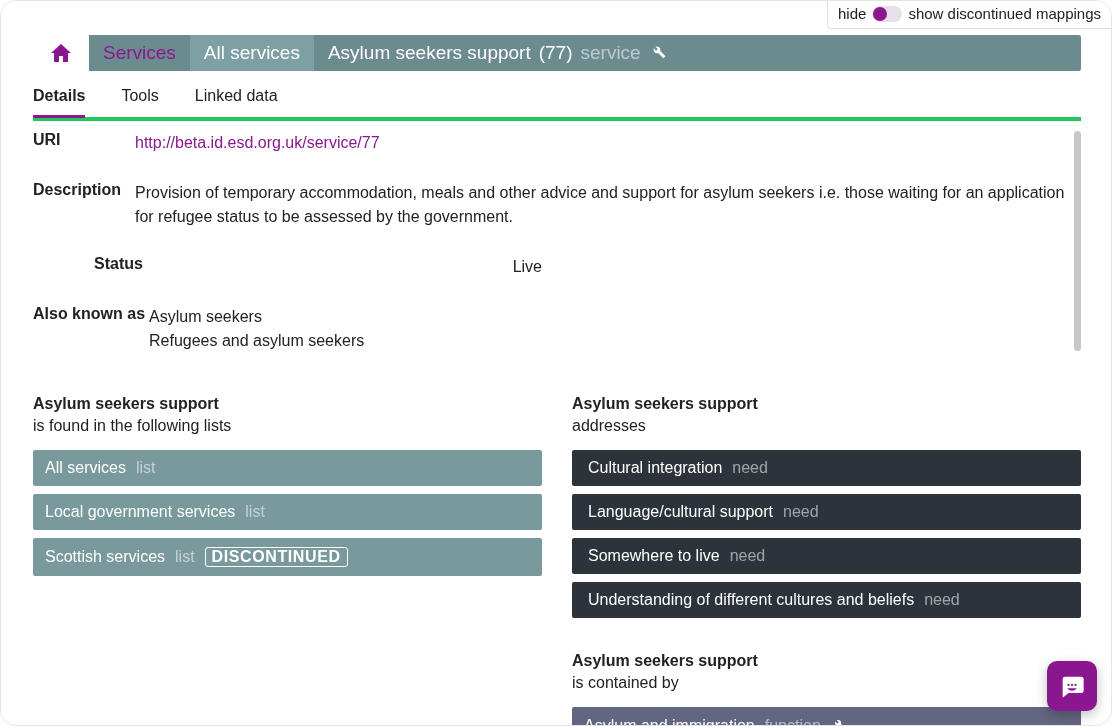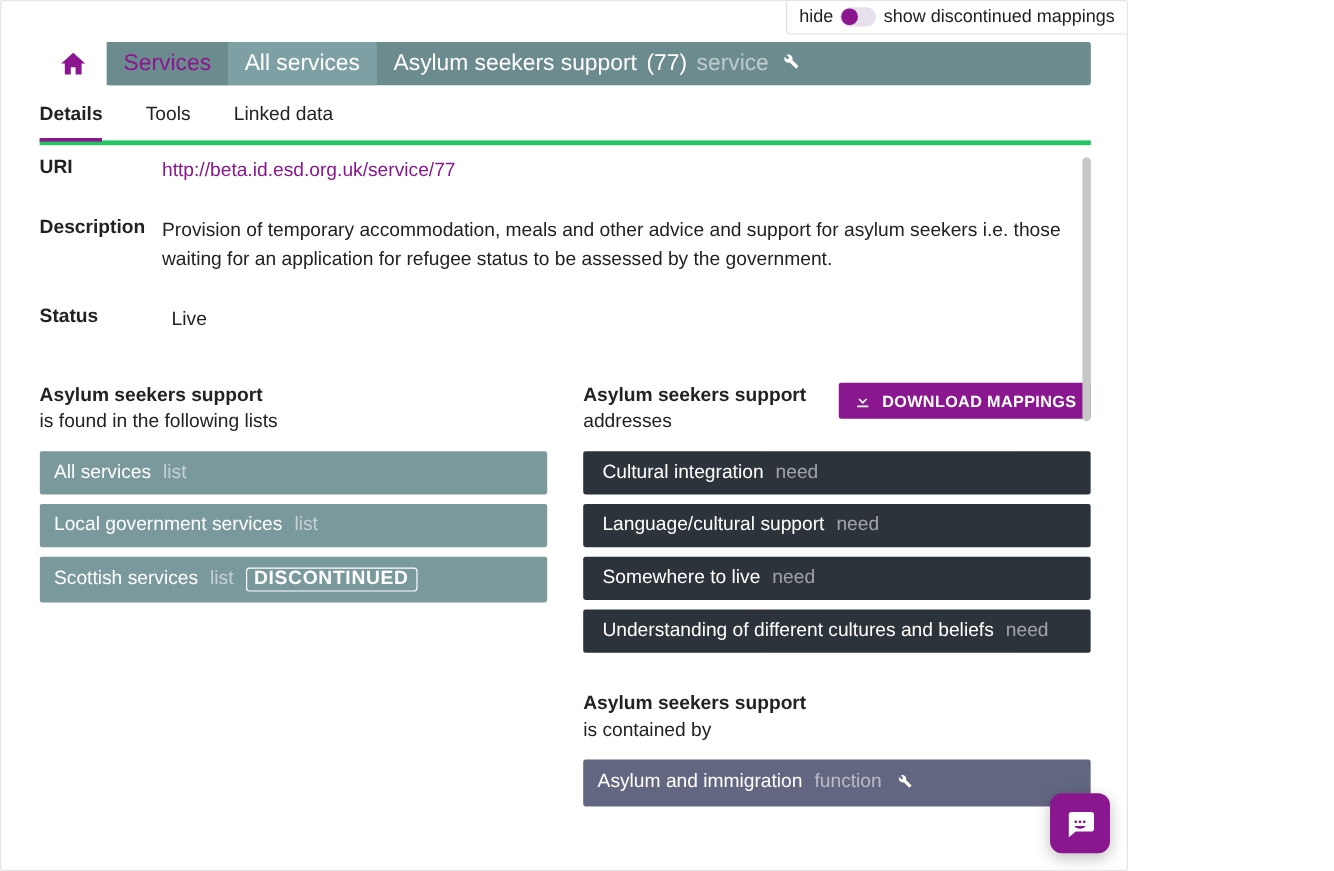--- a/index.html
+++ b/index.html
@@ -1,17 +1,17 @@
 <!DOCTYPE html>
 <html><head>
 <meta charset="utf-8">
 <style>
   * { box-sizing: border-box; margin: 0; padding: 0; }
   html, body { width: 1112px; height: 726px; font-family: -apple-system, BlinkMacSystemFont, "Segoe UI", Helvetica, Arial, sans-serif; background: #fff; color: #222; overflow: hidden; }
-  .page { position: relative; width: 940px; height: 726px; border: 1px solid #e5e5e5; border-radius: 2px; overflow: hidden; }
+  .page { position: relative; width: 1112px; height: 726px; border: 1px solid #e5e5e5; border-radius: 16px; overflow: hidden; }
 
   
   .top-bar { position: absolute; top: 0; right: 0; border: 1px solid #e0e0e0; border-top: none; border-right: none; border-radius: 0 0 0 4px; padding: 4px 10px 6px 10px; display: flex; align-items: center; gap: 6px; font-size: 15px; color: #222; background: #fff; }
   .switch { width: 30px; height: 16px; background: #e7e0ea; border-radius: 10px; position: relative; display: inline-block; }
   .switch .knob { position: absolute; left: 1px; top: 1px; width: 14px; height: 14px; background: #8a178f; border-radius: 50%; }
 
   
   .crumbs { position: absolute; top: 34px; left: 32px; right: 30px; height: 36px; display: flex; align-items: stretch; }
   .home { width: 56px; display: flex; align-items: center; justify-content: center; }
   .home svg { width: 24px; height: 24px; fill: #8a178f; }
@@ -34,21 +34,21 @@
   .scrollbar { position: absolute; top: 130px; right: 30px; width: 7px; height: 220px; background: #c7c7c7; border-radius: 4px; }
 
   
   .field-grid { display: grid; grid-template-columns: 102px 1fr; column-gap: 0; row-gap: 26px; margin-bottom: 26px; }
   .field-label { font-weight: 700; font-size: 16px; color: #222; }
   .field-value { font-size: 16px; color: #222; line-height: 1.5; }
   .link { color: #8a178f; text-decoration: none; }
 
   .two-col-row { display: grid; grid-template-columns: 1fr 1fr; gap: 30px; }
   .sub-grid { display: grid; grid-template-columns: 102px 1fr; gap: 0; }
-  .sub-grid2 { display: grid; grid-template-columns: 110px 1fr; gap: 0; }
+  .sub-grid2 { display: grid; grid-template-columns: 110px 1fr; gap: 0; text-align: right; }
 
   .aka-list { font-size: 16px; line-height: 1.5; }
 
   
   .columns { display: grid; grid-template-columns: 1fr 1fr; gap: 30px; margin-top: 40px; }
   .col-header { font-size: 16px; margin-bottom: 12px; line-height: 1.4; }
   .col-header .title { font-weight: 700; }
   .col-header .sub { display: block; color: #222; }
   .right-head { display: flex; justify-content: space-between; align-items: flex-start; }
 
@@ -119,20 +119,27 @@
       <div class="field-value">Provision of temporary accommodation, meals and other advice and support for asylum seekers i.e. those waiting for an application for refugee status to be assessed by the government.</div>
     </div>
 
     <div class="two-col-row" style="margin-bottom:26px;">
       <div class="sub-grid2">
         <div class="field-label">Status</div>
         <div class="field-value">Live</div>
       </div>
     </div>
 
+    <div style="display:grid; grid-template-columns:116px 1fr; gap:0;">
+      <div class="field-label">Also known as</div>
+      <div class="aka-list">
+        <div>Asylum seekers</div>
+        <div>Refugees and asylum seekers</div>
+      </div>
+    </div>
 
     <div class="columns">
 
       <div>
         <div class="col-header">
           <span class="title">Asylum seekers support</span>
           <span class="sub">is found in the following lists</span>
         </div>
         <div class="bars">
           <div class="bar teal">
@@ -149,26 +156,20 @@
             <span class="disc-badge">DISCONTINUED</span>
           </div>
         </div>
       </div>
 
       <div>
         <div class="right-head">
           <div class="col-header">
             <span class="title">Asylum seekers support</span>
             <span class="sub">addresses</span>
-          </div>
-          <div class="dl-btn">
-            <svg viewBox="0 0 24 24">
-                <path d="M12 3v10l4-4 1.4 1.4L12 16 6.6 10.4 8 9l4 4V3h0zM5 18h14v2H5z"></path>
-              </svg>
-            <span>DOWNLOAD MAPPINGS</span>
           </div>
         </div>
         <div class="bars">
           <div class="bar dark">
             <span>Cultural integration</span>
             <span class="tag">need</span>
           </div>
           <div class="bar dark">
             <span>Language/cultural support</span>
             <span class="tag">need</span>

